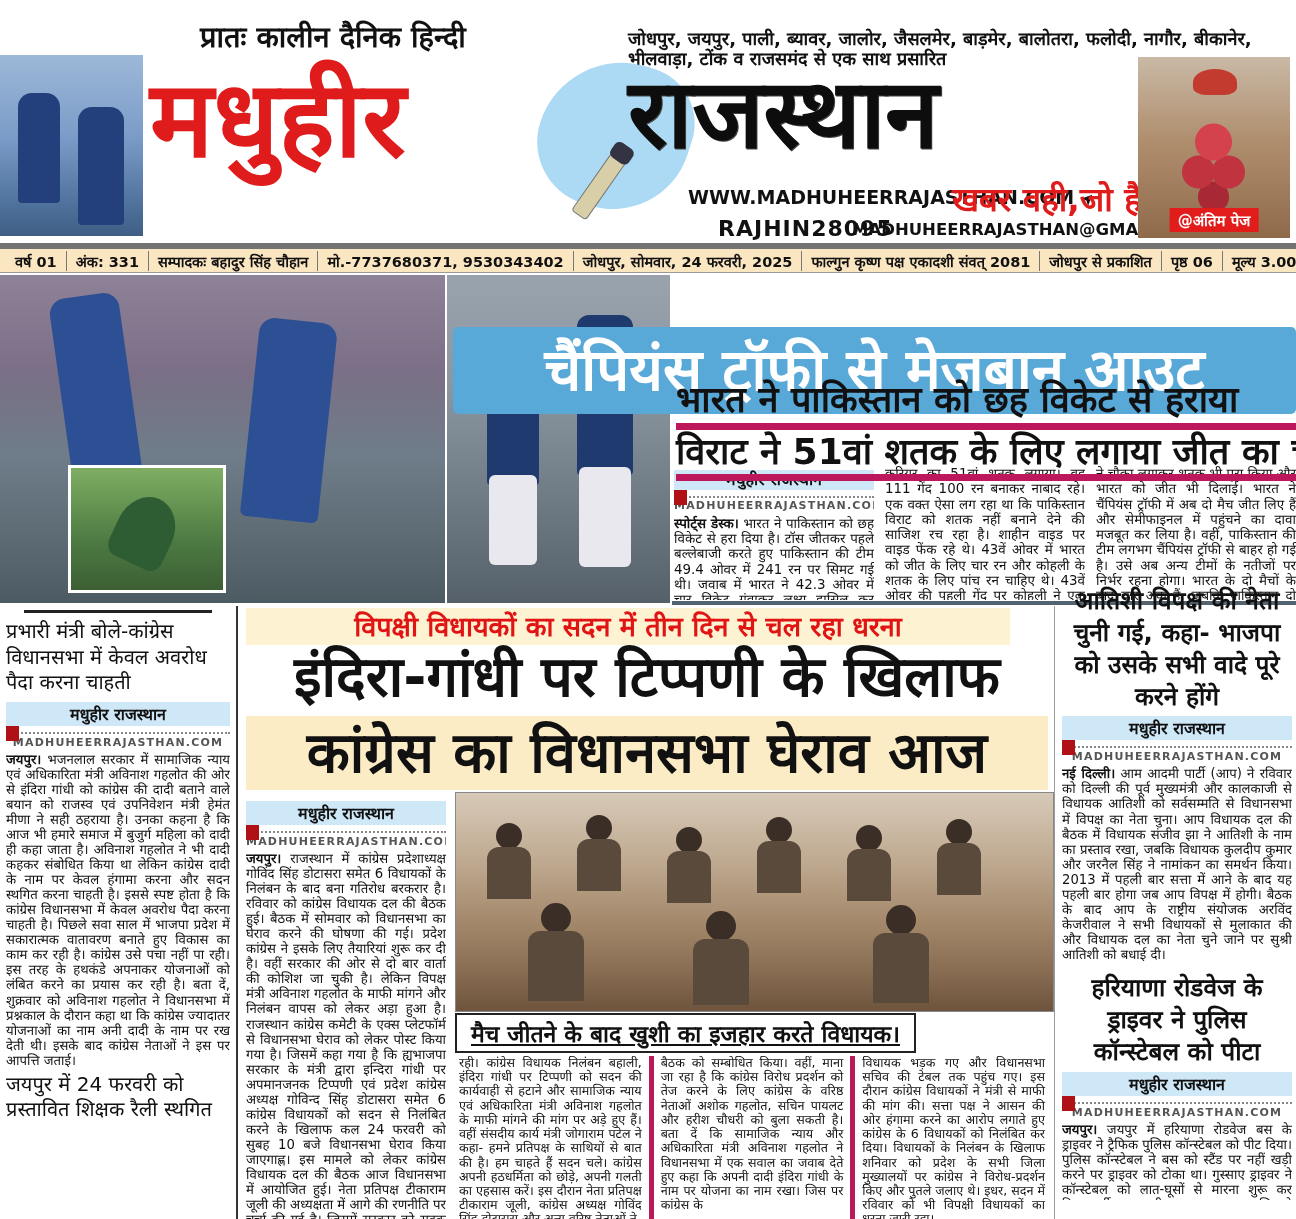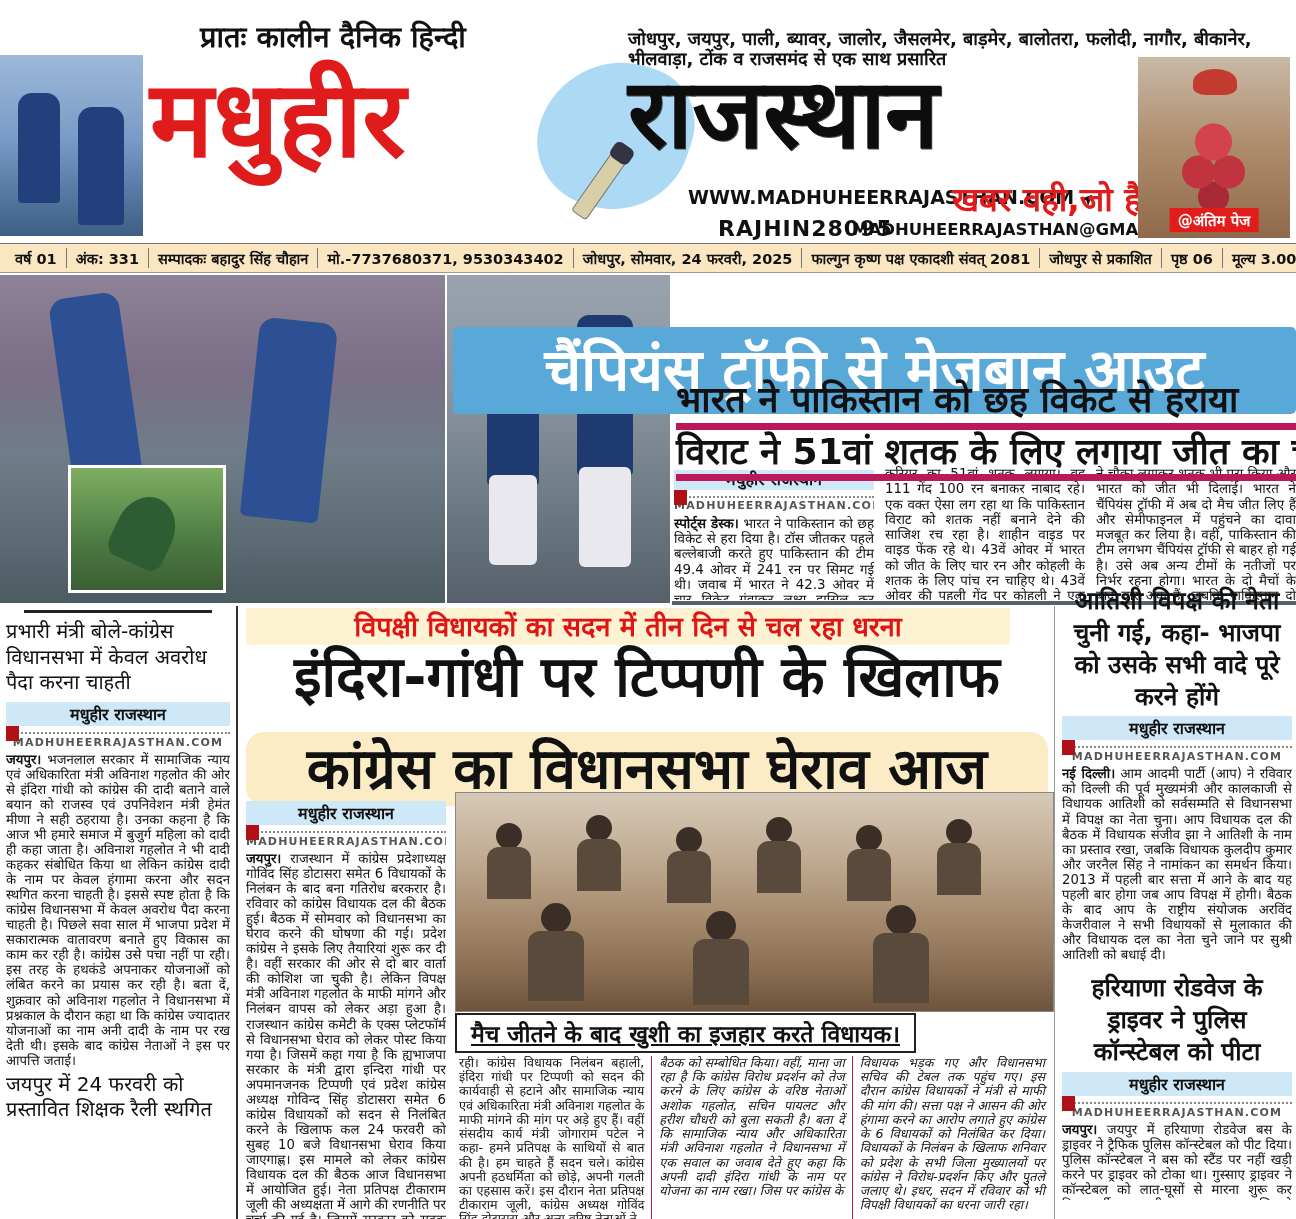--- a/index.html
+++ b/index.html
@@ -34,21 +34,21 @@
       radial-gradient(circle at 50% 30%,#d4424e 0 18px,transparent 19px),
       radial-gradient(circle at 30% 60%,#c0333f 0 16px,transparent 17px),
       radial-gradient(circle at 70% 60%,#c0333f 0 16px,transparent 17px),
       radial-gradient(circle at 50% 85%,#a82835 0 15px,transparent 16px);}
   .turban{position:absolute;left:55px;top:12px;width:44px;height:26px;background:#c23b2e;border-radius:50% 50% 30% 30%;}
   .photo-tag{position:absolute;left:50%;bottom:6px;transform:translateX(-50%);background:#e21b1b;color:#fff;
       font-size:15px;font-weight:bold;padding:2px 8px;white-space:nowrap;}
 
   
   .infobar{position:absolute;left:0;top:243px;width:1296px;height:30px;background:#fbe6c2;
-      border-top:1px solid #737373;border-bottom:1px solid #999;display:flex;align-items:center;
+      border-top:6px solid #737373;border-bottom:1px solid #999;display:flex;align-items:center;
       justify-content:space-between;font-size:14.5px;font-weight:bold;padding:0 6px;box-sizing:border-box;}
   .infobar span{border-right:1px solid #777;padding:0 9px;white-space:nowrap;}
   .infobar span:last-child{border-right:none;}
 
   
   .photoA{position:absolute;left:0;top:275px;width:445px;height:328px;overflow:hidden;
       background:linear-gradient(180deg,#8d8298 0%,#7a6f86 30%,#6f7d8a 55%,#5d6b74 80%,#4c5a62 100%);}
   .photoA .fig{position:absolute;background:#2d4f93;border-radius:16px 16px 6px 6px;}
   .photoA .inset{position:absolute;left:68px;bottom:10px;width:152px;height:122px;border:3px solid #fff;
       background:linear-gradient(180deg,#7fae63 0%,#4d7a42 60%,#3c5f34 100%);}
@@ -84,32 +84,32 @@
       font-size:29px;text-align:center;padding:4px 0;margin:2px 12px 0;}
   .nf-under{border-bottom:3px solid #222;margin:4px 18px 6px;}
   .l-headline{font-size:20px;font-weight:normal;line-height:1.28;margin:4px 0 6px;}
   .body-txt{font-size:13.2px;line-height:1.14;text-align:justify;}
 
   
   .kicker{position:absolute;left:246px;top:608px;width:764px;height:37px;background:#fdf3d2;color:#e11414;
       font-size:27px;font-weight:bold;text-align:center;line-height:37px;white-space:nowrap;}
   .mid-h1{position:absolute;left:246px;top:645px;width:802px;font-size:56px;font-weight:bold;
       text-align:center;line-height:1.15;white-space:nowrap;}
-  .mid-h2{position:absolute;left:246px;top:732px;width:802px;height:74px;background:#fbecc5;border-radius:18px;
+  .mid-h2{position:absolute;left:246px;top:716px;width:802px;height:74px;background:#fbecc5;border-radius:0;
       font-size:56px;font-weight:bold;text-align:center;line-height:74px;white-space:nowrap;}
   .mid-col1{position:absolute;left:246px;top:797px;width:200px;height:422px;overflow:hidden;}
   .group-photo{position:absolute;left:455px;top:792px;width:597px;height:218px;border:1px solid #888;overflow:hidden;
       background:linear-gradient(180deg,#d7c9b8 0%,#c0ab92 30%,#a3876a 60%,#8a6f55 80%,#6e543c 100%);}
   .group-photo .head{position:absolute;width:26px;height:26px;border-radius:50%;background:#3a2e26;}
   .group-photo .torso{position:absolute;width:44px;height:52px;border-radius:12px 12px 0 0;background:#5a4a3c;}
   .caption{position:absolute;left:455px;top:1013px;background:#fff;border:2px solid #222;padding:2px 14px;
       font-size:23px;font-weight:bold;text-decoration:underline;white-space:nowrap;}
   .mid-bot{position:absolute;left:452px;top:1056px;width:600px;height:163px;display:flex;overflow:hidden;}
   .mid-bot .c{flex:1;font-size:12.6px;line-height:1.13;text-align:justify;padding:0 7px;overflow:hidden;}
-  .mid-bot .c + .c{border-left:1px solid #be185d;font-style:italic;}
+  .mid-bot .c + .c{border-left:5px solid #be185d;}
 
   
   .right-zone{position:absolute;left:1062px;top:583px;width:230px;height:617px;overflow:hidden;}
   .r-headline{font-size:24.5px;font-weight:bold;text-align:center;line-height:1.3;margin:2px 0 4px;}
 </style>
 </head>
 <body>
 
 <div class="page">
 

